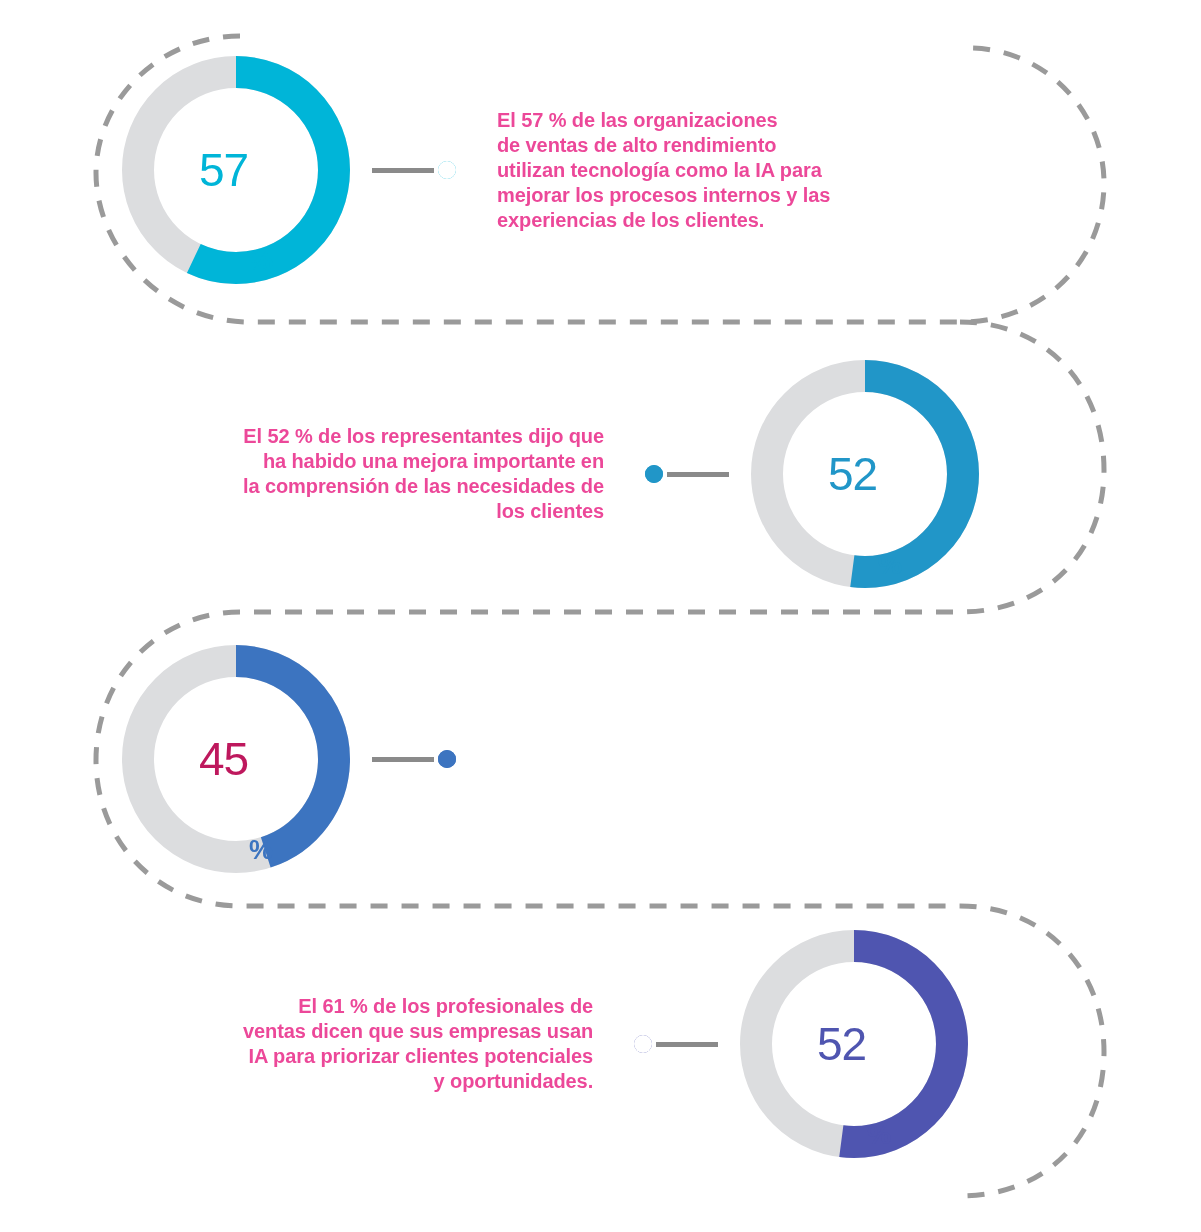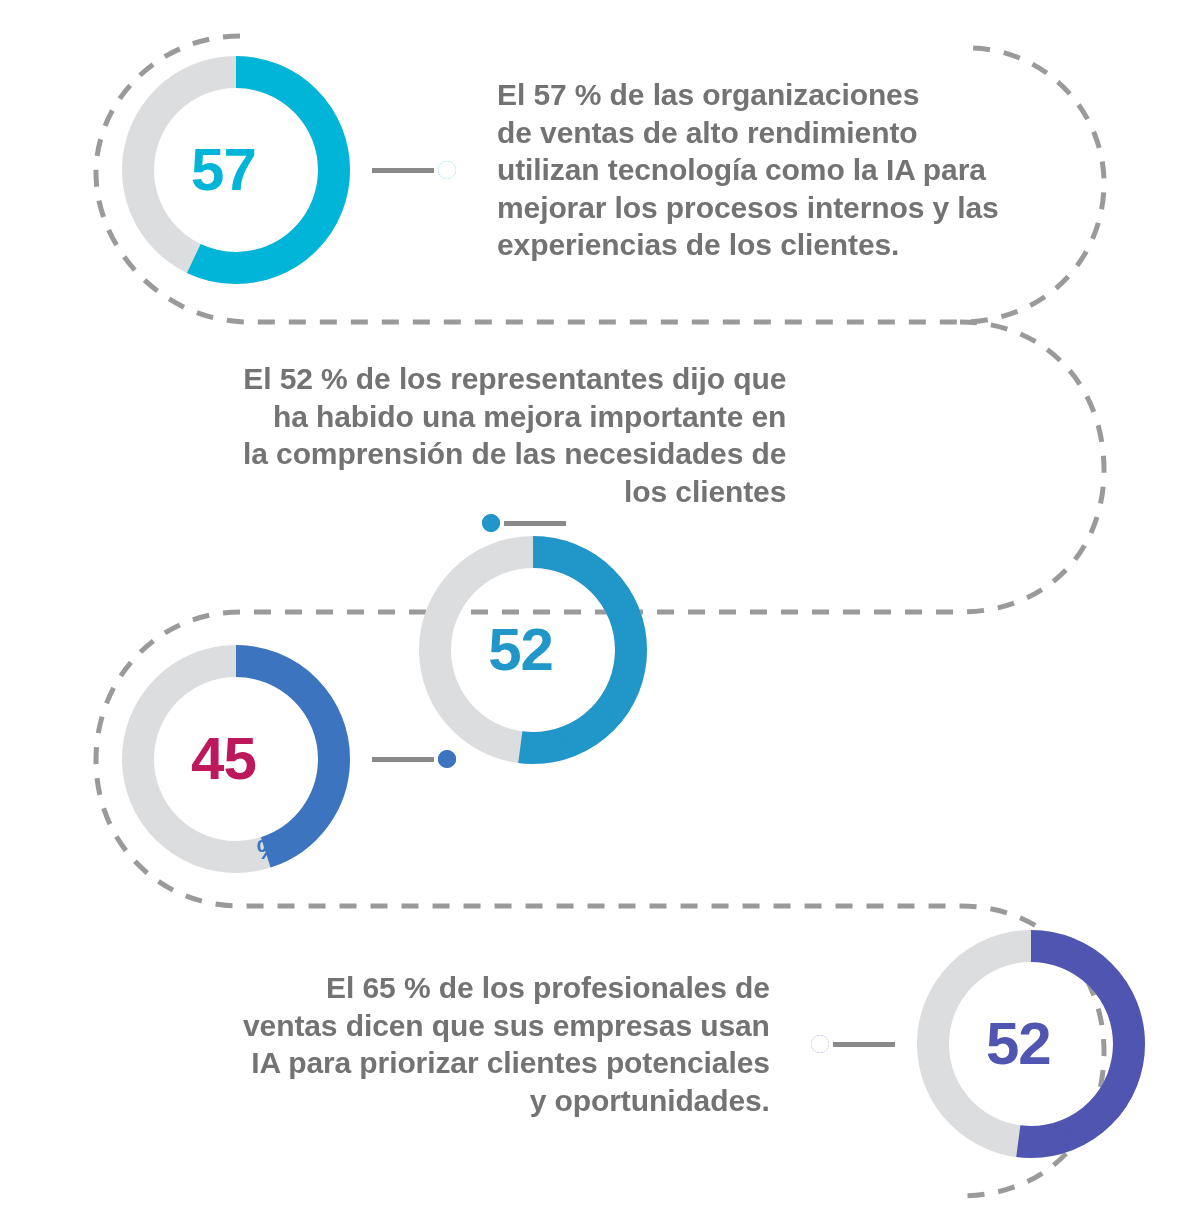--- a/index.html
+++ b/index.html
@@ -36,22 +36,22 @@
   .donut-center {
     position: absolute;
     left: 0; top: 0;
     width: 100%;
     height: 100%;
     display: flex;
     align-items: center;
     justify-content: center;
   }
   .donut-value {
-    font-weight: bold;
-    font-size: 60px;
+    font-weight: normal;
+    font-size: 46px;
     line-height: 1;
     letter-spacing: -1px;
   }
   .donut-pct {
     font-weight: bold;
     font-size: 27px;
     line-height: 1;
     margin-left: 1px;
     align-self: flex-end;
     padding-bottom: 9px;
@@ -76,33 +76,33 @@
     border: 4px solid #ffffff;
   }
   .connector-dot-inner {
     width: 100%;
     height: 100%;
     border-radius: 50%;
     box-sizing: border-box;
   }
   .stat-text {
     flex: 0 0 auto;
-    color: #737373;
+    color: #ec4899;
     font-weight: bold;
-    font-size: 30px;
+    font-size: 20px;
     line-height: 1.25;
     letter-spacing: -0.1px;
     white-space: pre-line;
   }
   .stat-text.align-left { text-align: left; }
   .stat-text.align-right { text-align: right; }
 
   
   #card-1 { left: 122px;  top: 56px;  }
-  #card-2 { left: 243px;  top: 360px; flex-direction: column; }
+  #card-2 { left: 243px;  top: 360px; flex-direction: row; }
   #card-3 { left: 122px;  top: 645px; }
   #card-4 { left: 243px;  top: 930px; }
 
   #card-1 .connector { margin-left: 22px; }
   #card-1 .stat-text { margin-left: 37px; }
 
   #card-2 .stat-text { margin-right: 37px; }
   #card-2 .connector { margin-right: 22px; }
 
   #card-3 .connector { margin-left: 22px; }
@@ -196,21 +196,21 @@
     </div>
     <div class="connector">
       <div class="connector-line"></div>
       <div class="connector-dot" style="background:#3c74c0">
         <div class="connector-dot-inner" style="background:#3c74c0;"></div>
       </div>
     </div>
   </div>
 
   <div class="stat-card" id="card-4">
-    <div class="stat-text align-right">El 65 % de los profesionales de
+    <div class="stat-text align-right">El 61 % de los profesionales de
 ventas dicen que sus empresas usan
 IA para priorizar clientes potenciales
 y oportunidades.</div>
     <div class="connector">
       <div class="connector-dot" style="background:#4f55b0">
         <div class="connector-dot-inner" style="background: rgb(255, 255, 255);"></div>
       </div>
       <div class="connector-line"></div>
     </div>
     <div class="donut-wrap">

